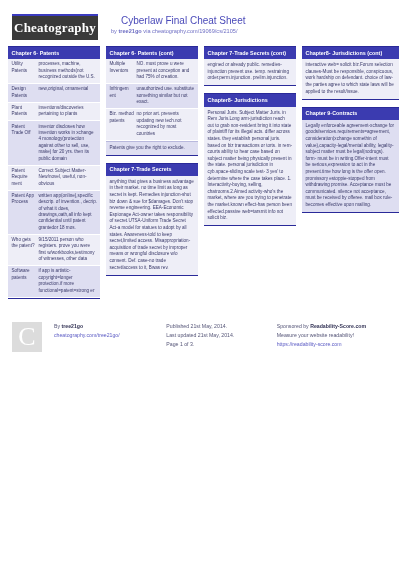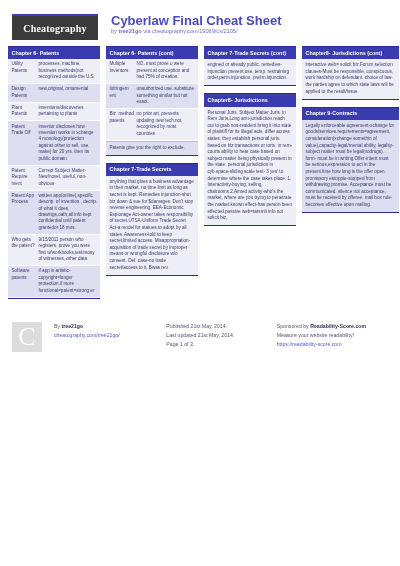--- a/index.html
+++ b/index.html
@@ -24,38 +24,39 @@
     align-items: flex-start;
     padding: 14px 0 0 12px;
     height: 46px;
   }
   .logo-box {
     width: 86px; height: 26px;
     background: #3a3a3a;
     border-top: 2px solid #3b3bbf;
     color: #ffffff;
     font-family: "Liberation Serif", serif;
-    font-size: 10px;
+    font-size: 13px;
     font-weight: 700;
     display: flex;
     align-items: center;
     justify-content: center;
     letter-spacing: .2px;
     flex: none;
   }
   .title-wrap {
     margin-left: 13px;
     padding-top: 1px;
   }
   .sheet-title {
     color: #4a4ab9;
-    font-size: 13px;
-    font-weight: 700;
+    font-size: 10px;
+    font-weight: 400;
     line-height: 11px;
     white-space: nowrap;
+    margin-left: 10px;
   }
   .sheet-byline {
     color: #6f6fc4;
     font-size: 5.6px;
     line-height: 9px;
     white-space: nowrap;
     margin-top: 1px;
   }
   .sheet-byline .b { font-weight: 700; }
 

